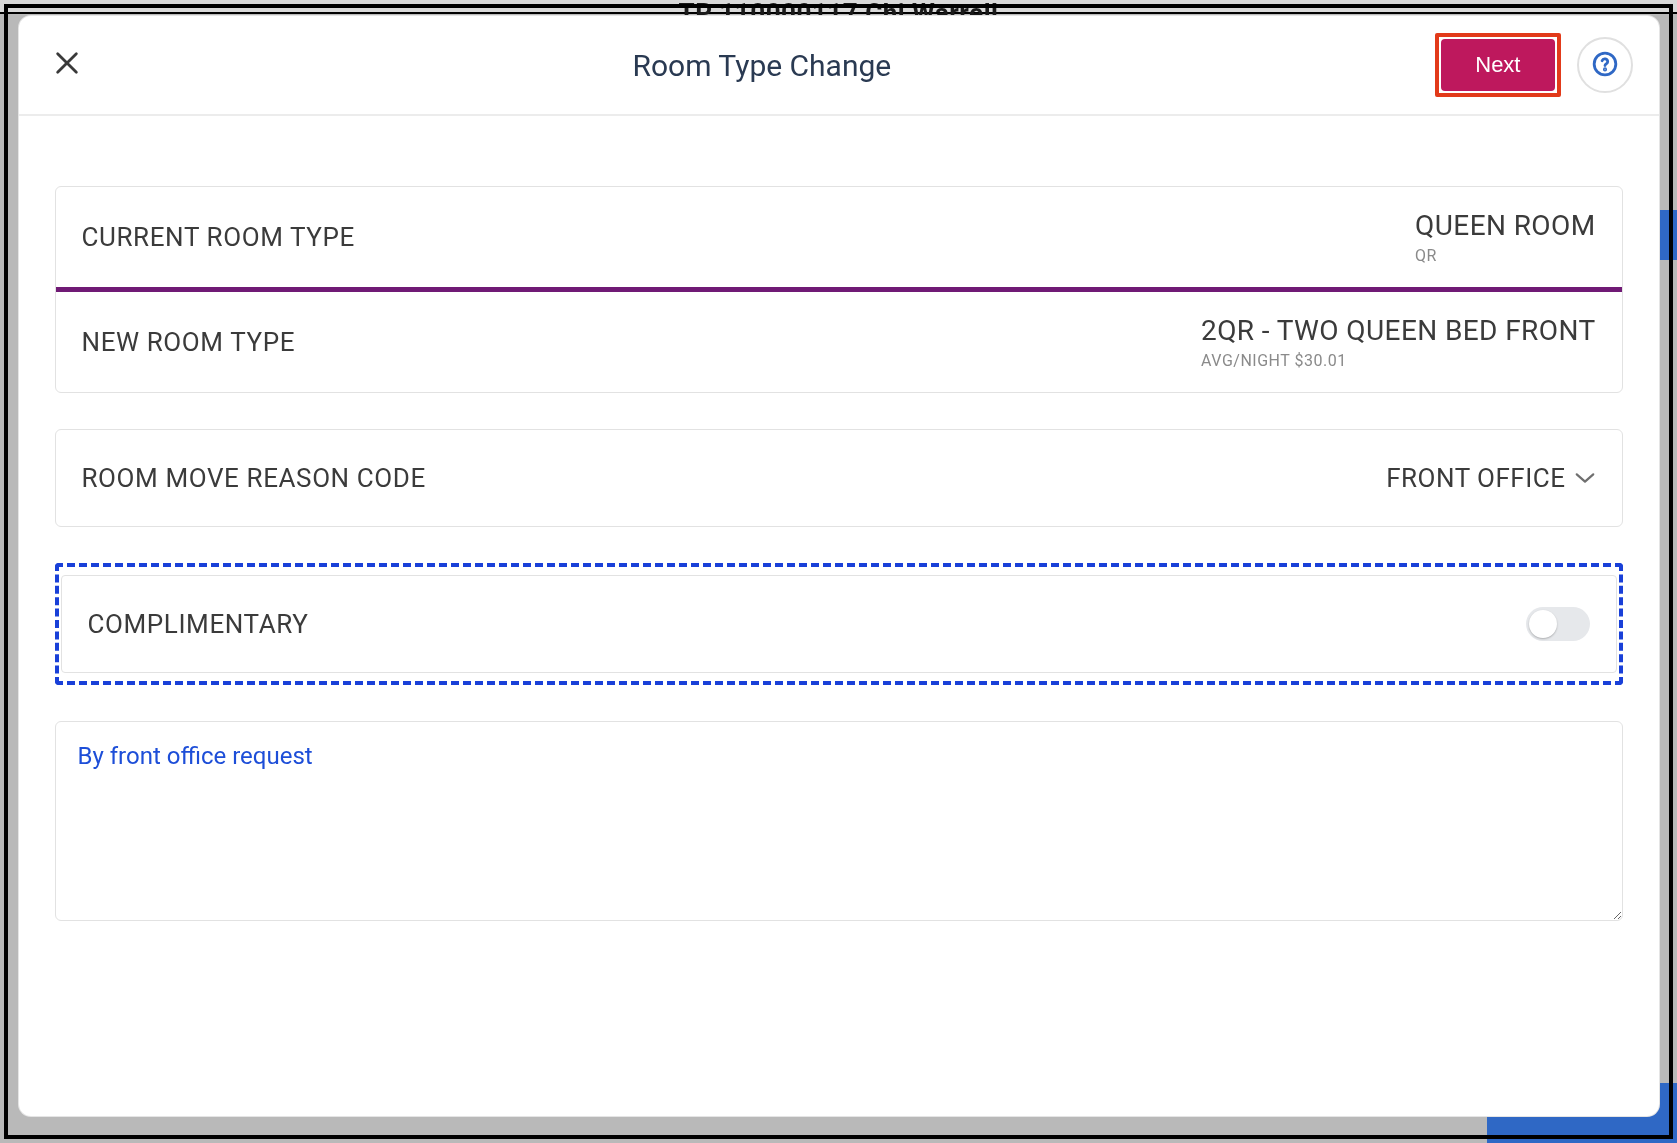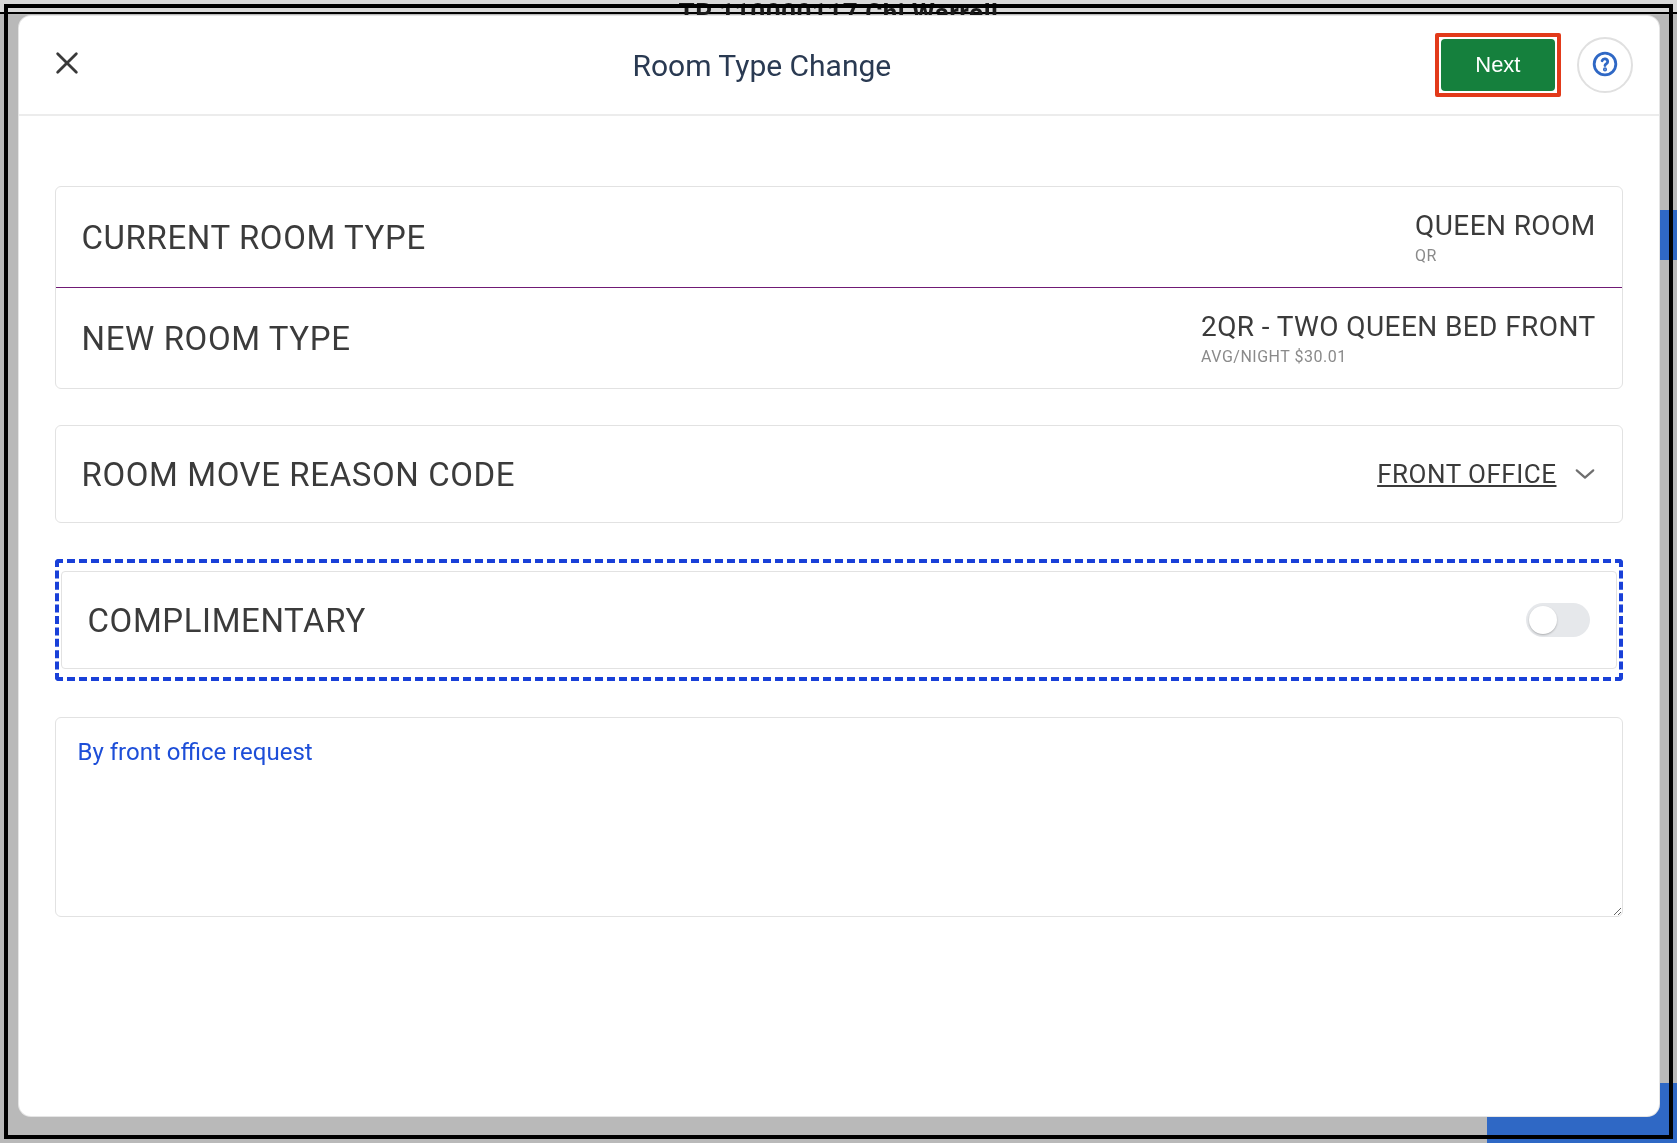--- a/index.html
+++ b/index.html
@@ -98,21 +98,21 @@
       display: flex;
       align-items: center;
       gap: 16px;
     }
     .next-btn-wrap {
       border: 4px solid #e23a1a;
       padding: 2px;
       border-radius: 2px;
     }
     .next-btn {
-      background: #15803d;
+      background: #be185d;
       color: #fff;
       border: none;
       font-size: 22px;
       padding: 13px 34px;
       border-radius: 4px;
       cursor: pointer;
     }
     .help-btn {
       width: 56px; height: 56px;
       border-radius: 50%;
@@ -133,23 +133,23 @@
       overflow: hidden;
       margin-bottom: 36px;
     }
     .field-row {
       display: flex;
       align-items: center;
       justify-content: space-between;
       padding: 22px 26px;
       min-height: 96px;
     }
-    .field-row + .field-row { border-top: 1px solid #701a75; }
+    .field-row + .field-row { border-top: 5px solid #701a75; }
     .field-label {
-      font-size: 33px;
+      font-size: 26px;
       letter-spacing: 0.6px;
       color: #3b3b3b;
       text-transform: uppercase;
     }
     .field-value {
     }
     .field-value .primary {
       font-size: 28px;
       color: #3b3b3b;
       letter-spacing: 0.4px;
@@ -160,25 +160,24 @@
       letter-spacing: 0.5px;
       margin-top: 4px;
     }
 
     .select-row {
       cursor: pointer;
     }
     .select-value {
       display: flex;
       align-items: center;
-      gap: 17px;
+      gap: 8px;
       font-size: 26px;
       color: #3b3b3b;
       letter-spacing: 0.5px;
-      text-decoration: underline;
     }
     .chevron {
       width: 22px; height: 22px;
       display: inline-flex; align-items: center; justify-content: center;
     }
     .chevron svg { width: 22px; height: 14px; stroke: #6f6f6f; }
 
     .highlight-dashed {
       border: 4px dashed #1940d8;
       border-radius: 4px;

